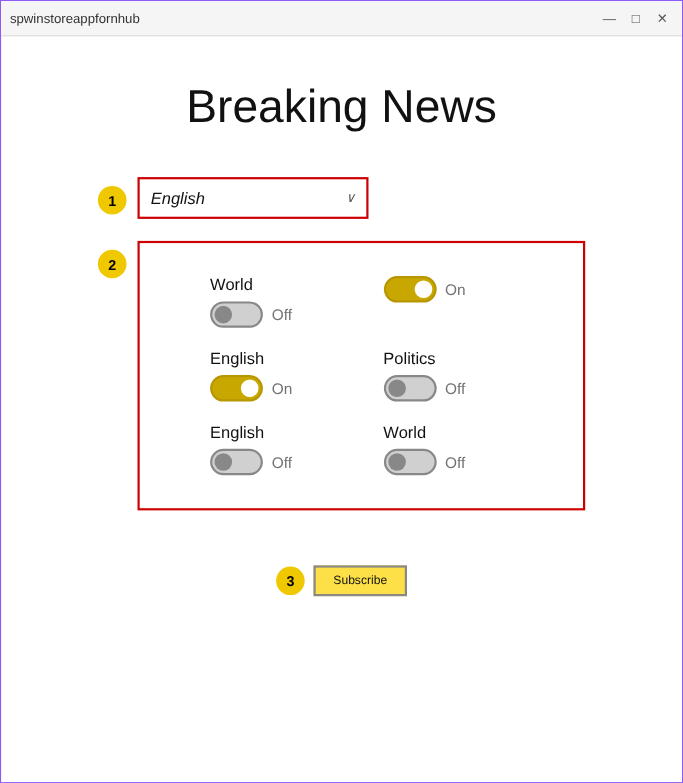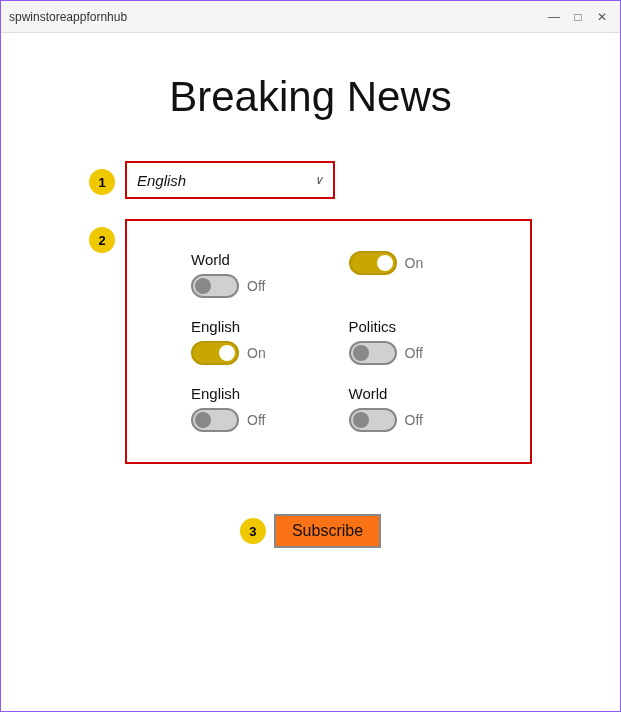--- a/index.html
+++ b/index.html
@@ -209,23 +209,23 @@
       display: flex;
       align-items: center;
       justify-content: center;
       font-size: 13px;
       font-weight: bold;
       margin-right: 8px;
     }
 
     .subscribe-btn {
       border: 2px solid #888;
-      background: #f97316;
+      background: #fde047;
       padding: 6px 16px;
-      font-size: 16px;
+      font-size: 11px;
       cursor: pointer;
       color: #111;
     }
   </style>
 </head>
 <body>
 
 <div class="window">
 
   <div class="title-bar">

